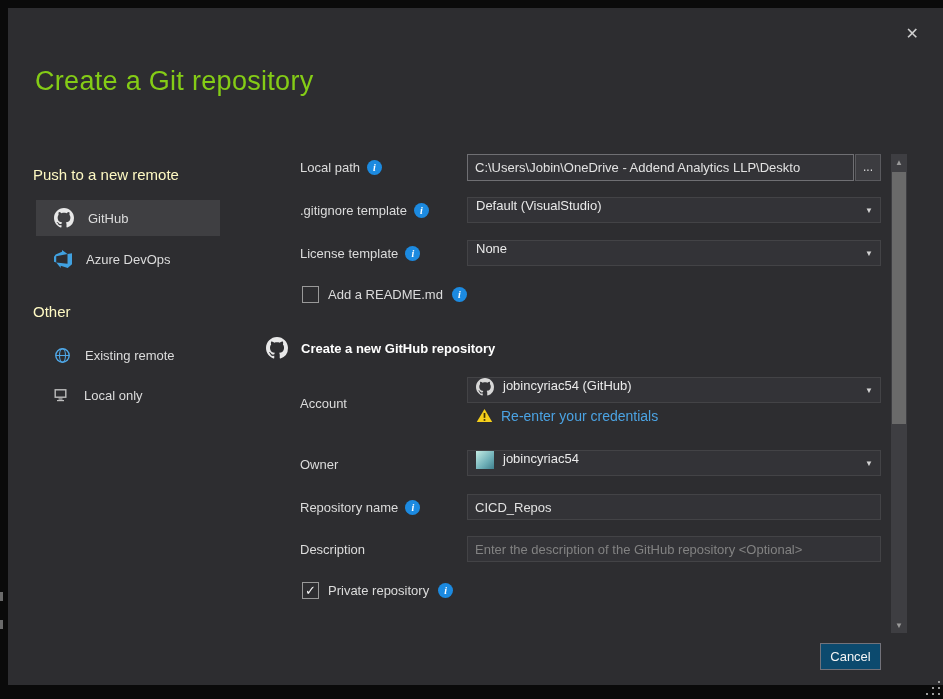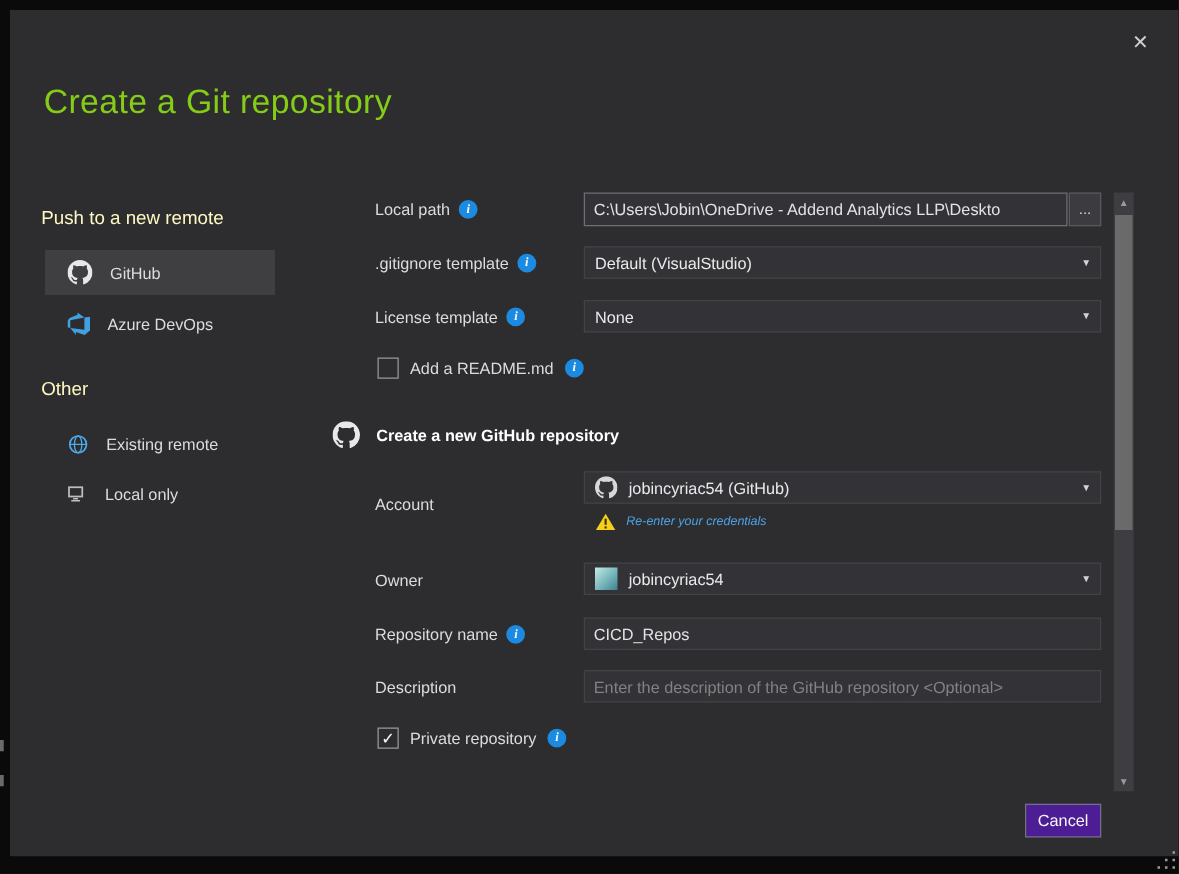--- a/index.html
+++ b/index.html
@@ -9,35 +9,35 @@
   .dialog{position:absolute;left:8px;top:8px;width:935px;height:677px;background:#2d2d30;color:#dcdcdc;}
   .close{position:absolute;top:16px;right:24px;font-size:16px;color:#cfcfcf;cursor:default;}
   .title{position:absolute;left:27px;top:58px;font-size:27px;font-weight:400;color:#84cc16;letter-spacing:.3px;}
   .sb-heading{position:absolute;left:25px;font-size:15px;color:#fef9c3;}
   .sb-item{position:absolute;left:28px;width:184px;height:36px;display:flex;align-items:center;gap:14px;padding-left:18px;color:#dcdcdc;font-size:13px;cursor:pointer;}
   .sb-item.selected{background:#3f3f42;}
   .form-label{position:absolute;display:flex;align-items:center;gap:7px;font-size:13px;color:#dcdcdc;}
   .info{width:15px;height:15px;border-radius:50%;background:#1c8ae0;color:#fff;font-size:10px;font-weight:700;font-style:italic;display:flex;align-items:center;justify-content:center;font-family:"Liberation Serif",serif;flex:0 0 auto;}
   .textbox{position:absolute;background:#333337;border:1px solid #434346;color:#e2e2e2;font-size:13px;padding:0 7px;outline:none;}
   .textbox::placeholder{color:#828282;}
-  .dropdown{position:absolute;background:#333337;border:1px solid #434346;display:flex;align-items:center;gap:9px;padding:0 24px 0 8px;font-size:13px;color:#eaeaea;cursor:pointer;}
+  .dropdown{position:absolute;background:#333337;border:1px solid #434346;display:flex;align-items:flex-start;gap:9px;padding:0 24px 0 8px;font-size:13px;color:#eaeaea;cursor:pointer;}
   .caret{position:absolute;right:7px;top:50%;transform:translateY(-50%);font-size:8px;color:#d2d2d2;}
   .browse-btn{position:absolute;background:#3c3c40;border:1px solid #5a5a5e;color:#ddd;font-size:12px;text-align:center;line-height:24px;cursor:pointer;}
   .checkrow{position:absolute;display:flex;align-items:center;gap:9px;font-size:13px;color:#dcdcdc;}
   .checkbox{width:17px;height:17px;border:1px solid #999;background:#2d2d30;display:flex;align-items:center;justify-content:center;flex:0 0 auto;cursor:pointer;}
   .checkbox .mark{display:none;color:#f5f5f5;font-size:13px;font-weight:700;line-height:1;}
   .checkbox.checked .mark{display:block;}
   .gh-heading{position:absolute;display:flex;align-items:center;gap:13px;font-size:13px;font-weight:700;color:#fff;}
-  .warn-row{position:absolute;display:flex;align-items:center;gap:8px;font-size:10px;font-style:italic;}
+  .warn-row{position:absolute;display:flex;align-items:flex-start;gap:8px;font-size:14px;}
   .warn-link{color:#4ba3e3;cursor:pointer;}
   .avatar-sq{width:18px;height:18px;background:linear-gradient(135deg,#c4ece4,#6fb0b8 60%,#40808e);flex:0 0 auto;}
   .gh-avatar{flex:0 0 auto;}
   .btn{position:absolute;height:27px;font-size:13px;display:flex;align-items:center;justify-content:center;cursor:pointer;}
   .btn-create{left:683px;top:635px;width:122px;background:#2d2d30;border:1px solid #585858;color:#7b7b7b;}
-  .btn-cancel{left:812px;top:635px;width:61px;background:#4c1d95;border:1px solid #72727a;color:#f5f5f5;}
+  .btn-cancel{left:812px;top:635px;width:61px;background:#0c4a6e;border:1px solid #72727a;color:#f5f5f5;}
   .scrollbar{position:absolute;left:883px;top:146px;width:16px;height:479px;background:#3e3e42;}
   .sb-arrow{position:absolute;left:0;width:16px;height:16px;display:flex;align-items:center;justify-content:center;font-size:8px;color:#9a9a9a;cursor:pointer;}
   .sb-thumb{position:absolute;left:1px;top:18px;width:14px;height:252px;background:#6a6a6a;cursor:pointer;}
   .grip{position:absolute;right:2px;bottom:3px;width:15px;height:15px;}
   .grip i{position:absolute;width:2px;height:2px;background:#9a9a9a;}
   .edge-mark{position:absolute;left:0;width:3px;background:#6a6a6a;}
 </style>
 </head>
 <body>
 

